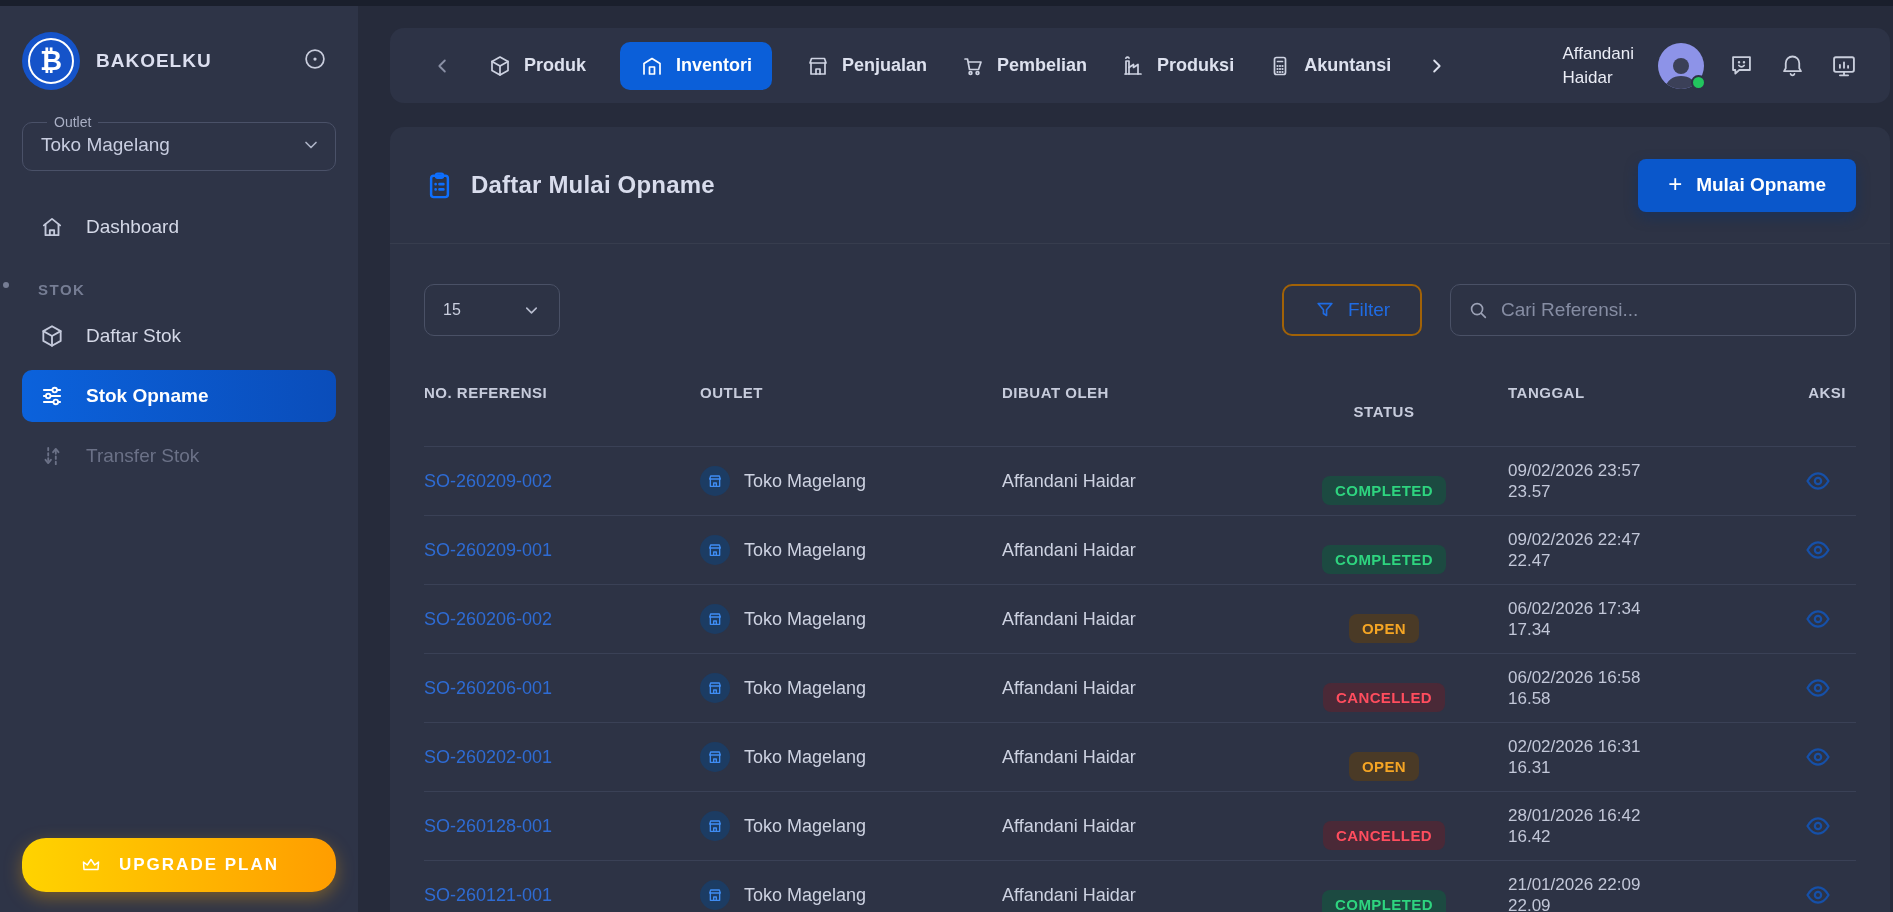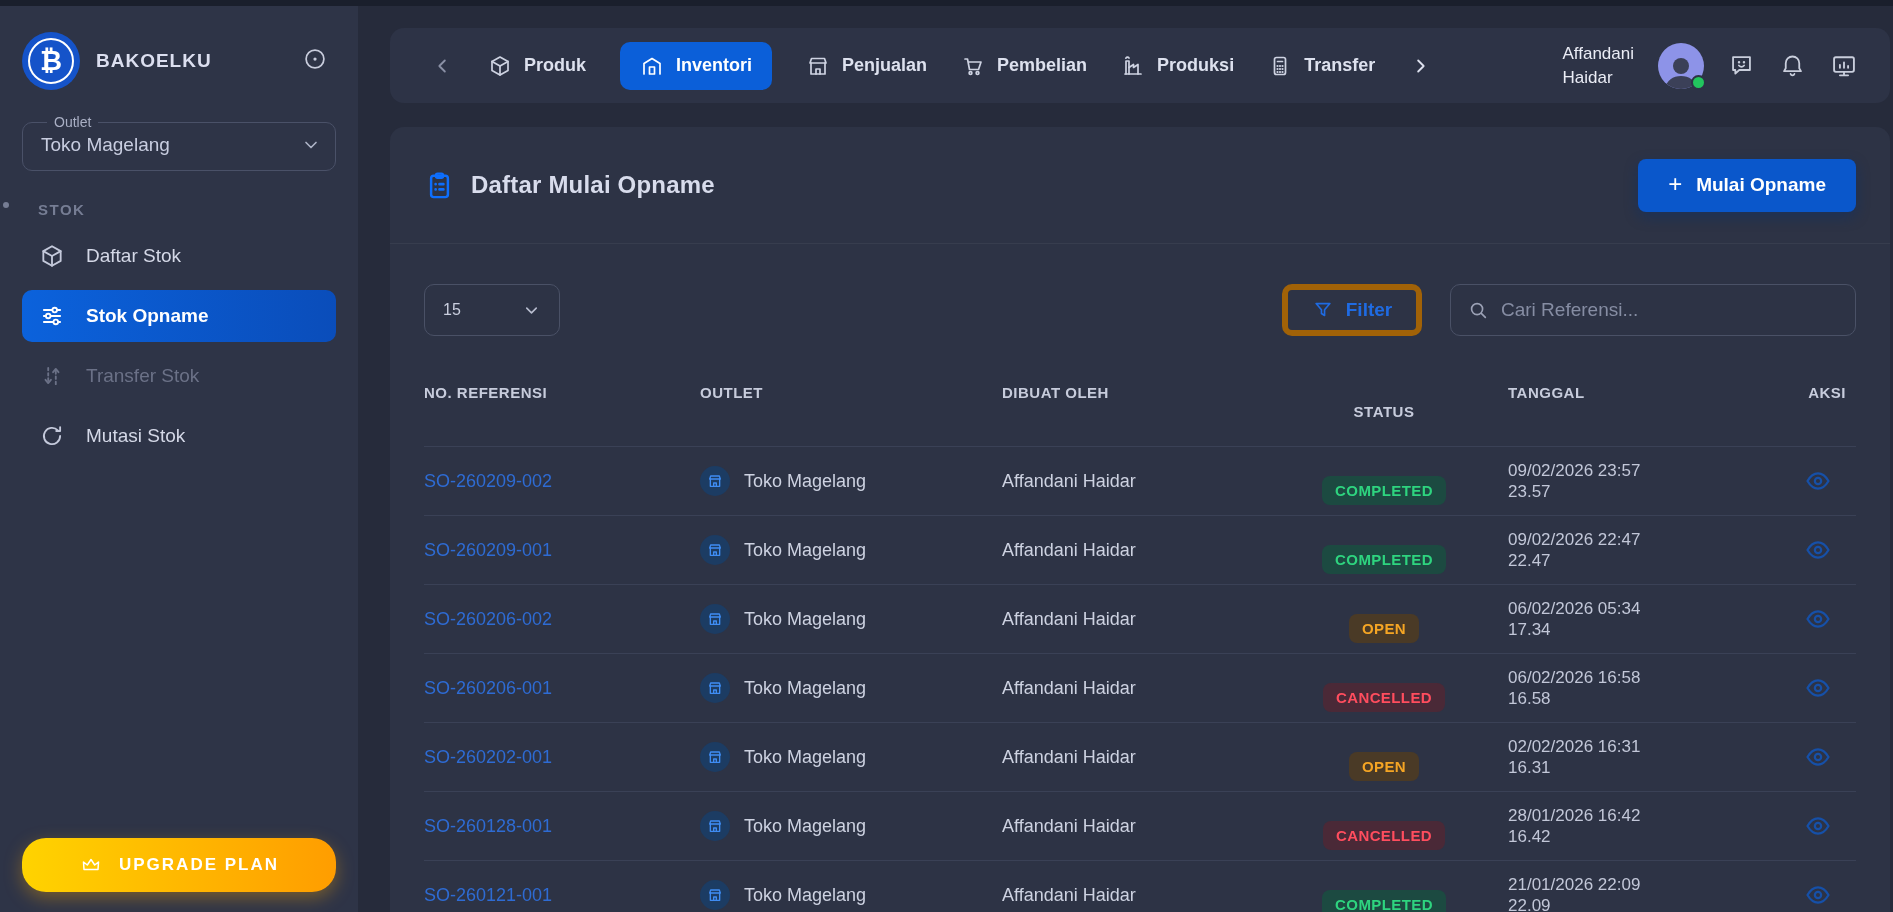--- a/index.html
+++ b/index.html
@@ -123,22 +123,22 @@
   .controls { margin-top:40px; display:flex; align-items:center; }
   .pagesize {
     width:136px; height:52px; border:1px solid #4A5166; border-radius:10px;
     display:flex; align-items:center; justify-content:space-between; padding:0 18px;
     cursor:pointer;
   }
   .pagesize .val { font-size:16px; color:#C9CEDE; }
   .pagesize .chev { color:#B8BDCF; }
   .controls-right { margin-left:auto; display:flex; align-items:center; gap:28px; }
   .filter-btn {
-    width:140px; height:52px; border:6px solid #a16207; border-radius:10px;
-    background:transparent; color:#1F6BE2; font-family:inherit; font-size:19px; font-weight:700;
+    width:140px; height:52px; border:2px solid #a16207; border-radius:10px;
+    background:transparent; color:#1F6BE2; font-family:inherit; font-size:19px; font-weight:400;
     display:flex; align-items:center; justify-content:center; gap:12px; cursor:pointer;
   }
   .search-box {
     width:406px; height:52px; border:1px solid #4A5166; border-radius:10px;
     display:flex; align-items:center; gap:12px; padding:0 16px;
   }
   .search-box input {
     flex:1; background:transparent; border:none; outline:none;
     font-family:inherit; font-size:19px; color:#C9CEDE;
   }
@@ -203,20 +203,30 @@
         <span class="outlet-value">Toko Magelang</span>
         <span class="chev">
           <svg width="20" height="20" viewBox="0 0 24 24" fill="none" stroke="currentColor" stroke-width="2" stroke-linecap="round" stroke-linejoin="round">
               <path d="M6 9l6 6 6-6"></path>
             </svg>
         </span>
       </div>
     </fieldset>
 
     <nav class="side-nav">
+      <div class="side-item">
+        <span class="ic">
+          <svg width="26" height="26" viewBox="0 0 24 24" fill="none" stroke="currentColor" stroke-width="1.7" stroke-linecap="round" stroke-linejoin="round">
+            <path d="M4.5 10.5L12 4.5l7.5 6"></path>
+              <path d="M6 9.5V19.5h12V9.5"></path>
+              <path d="M10 19.5v-4.5h4v4.5"></path>
+          </svg>
+        </span>
+        <span>Dashboard</span>
+      </div>
 
       <div class="section-label">
         <span class="edge-dot"></span>
         <span>STOK</span>
       </div>
 
       <div class="side-item">
         <span class="ic">
           <svg width="26" height="26" viewBox="0 0 24 24" fill="none" stroke="currentColor" stroke-width="1.7" stroke-linecap="round" stroke-linejoin="round">
             <path d="M12 3l8 4.5v9L12 21l-8-4.5v-9L12 3z"></path>
@@ -244,29 +254,20 @@
           <svg width="26" height="26" viewBox="0 0 24 24" fill="none" stroke="currentColor" stroke-width="1.7" stroke-linecap="round" stroke-linejoin="round">
             <path d="M8.5 4.5v12" stroke-dasharray="2.2 2.6"></path>
               <path d="M6 15.5l2.5 3 2.5-3"></path>
             <path d="M15.5 19.5v-12" stroke-dasharray="2.2 2.6"></path>
               <path d="M13 8.5l2.5-3 2.5 3"></path>
           </svg>
         </span>
         <span>Transfer Stok</span>
       </div>
 
-      <div class="side-item">
-        <span class="ic">
-          <svg width="26" height="26" viewBox="0 0 24 24" fill="none" stroke="currentColor" stroke-width="1.7" stroke-linecap="round" stroke-linejoin="round">
-            <path d="M19.5 12a7.5 7.5 0 1 1-2.1-5.2"></path>
-              <path d="M19.5 3.8V7.4h-3.6"></path>
-          </svg>
-        </span>
-        <span>Mutasi Stok</span>
-      </div>
     </nav>
 
     <button class="upgrade-btn">
       <span>
         <svg width="24" height="24" viewBox="0 0 24 24" fill="none" stroke="currentColor" stroke-width="1.5" stroke-linecap="round" stroke-linejoin="round">
           <path d="M5 16.5L4.5 9l3.8 3L12 6.5 15.7 12l3.8-3-.5 7.5H5z"></path>
         </svg>
       </span>
       <span>UPGRADE PLAN</span>
     </button>
@@ -337,21 +338,21 @@
       </div>
 
       <div class="nav-tab">
         <span class="ic">
           <svg width="24" height="24" viewBox="0 0 24 24" fill="none" stroke="currentColor" stroke-width="1.7" stroke-linecap="round" stroke-linejoin="round">
             <rect x="6.5" y="3.5" width="11" height="17" rx="2"></rect>
               <path d="M9.5 7.5h5"></path>
             <path d="M9.5 12h.01M12 12h.01M14.5 12h.01M9.5 15h.01M12 15h.01M14.5 15h.01M9.5 18h.01M12 18h.01M14.5 18h.01" stroke-width="2.2"></path>
           </svg>
         </span>
-        <span>Transfer</span>
+        <span>Akuntansi</span>
       </div>
 
       <span class="nav-chev" style="color:#DDE1EE">
         <svg width="22" height="22" viewBox="0 0 24 24" fill="none" stroke="currentColor" stroke-width="2" stroke-linecap="round" stroke-linejoin="round">
             <path d="M10 6l6 6-6 6"></path>
           </svg>
       </span>
 
       <div class="user-cluster">
         <div class="user-name">
@@ -526,21 +527,21 @@
                       <path d="M10 20v-5h4v5"></path>
           </svg>
         </span>
         <span>Toko Magelang</span>
       </div>
     </div>
     <div class="col-created"><span class="created-cell">Affandani Haidar</span></div>
     <div class="col-status"><span class="badge" style="color: rgb(245, 165, 36); background: rgb(74, 58, 38);">OPEN</span></div>
     <div class="col-date">
       <div class="date-cell">
-        <div>06/02/2026 05:34</div>
+        <div>06/02/2026 17:34</div>
         <div>17.34</div>
       </div>
     </div>
     <div class="col-aksi">
       <div class="aksi-cell">
         <button class="eye-btn">
           <svg width="28" height="28" viewBox="0 0 24 24" fill="none" stroke="currentColor" stroke-width="1.9" stroke-linejoin="round">
             <path d="M3 12c2.5-4.3 5.8-6.5 9-6.5s6.5 2.2 9 6.5c-2.5 4.3-5.8 6.5-9 6.5S5.5 16.3 3 12z"></path>
             <circle cx="12" cy="12" r="2.7"></circle>
           </svg>

